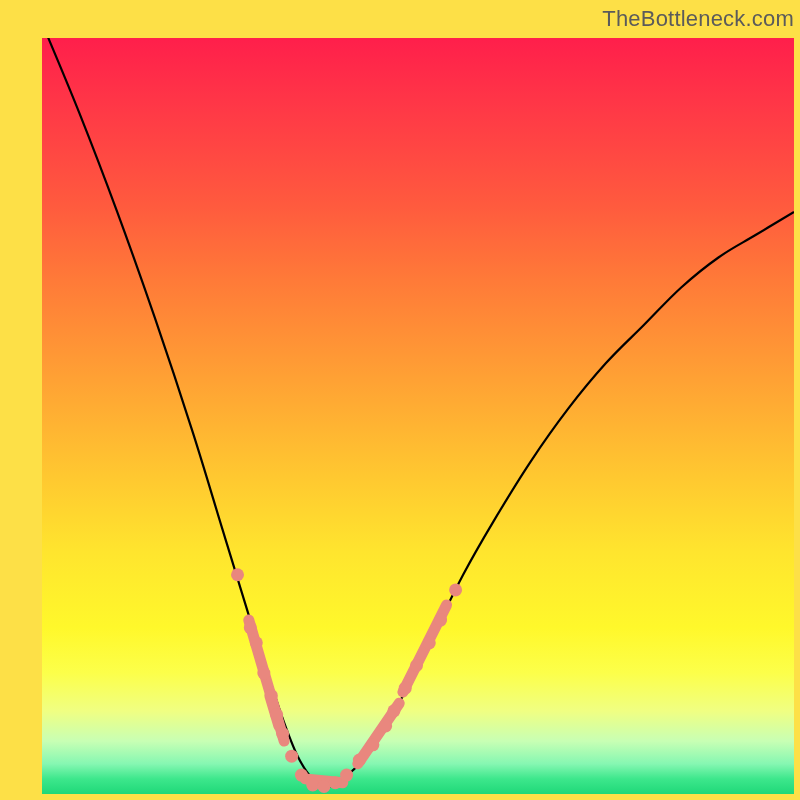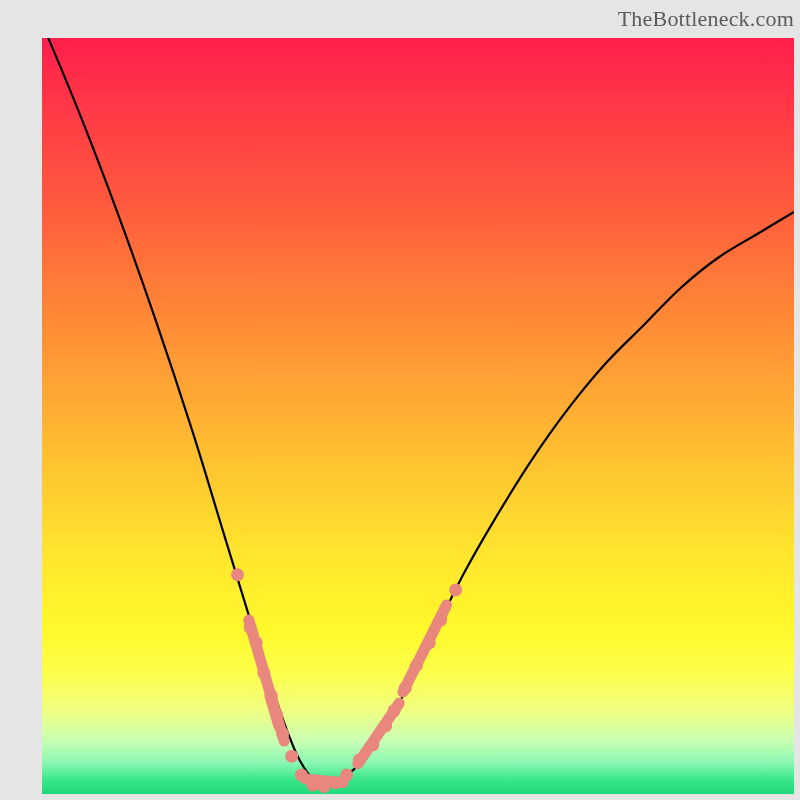--- a/index.html
+++ b/index.html
@@ -10,22 +10,21 @@
     overflow: hidden;
     background: #000;
     font-family: Arial, sans-serif;
   }
   .frame {
     position: absolute;
     left: 0;
     top: 0;
     width: 800px;
     height: 800px;
-    background: #e5e5e5;
-    font-family: Liberation Serif, serif;
+    background: #fde047;
   }
   .plot {
     position: absolute;
     left: 42px;
     top: 38px;
     width: 752px;
     height: 756px;
     background: linear-gradient(to bottom,
       #ff1f4b 0%,
       #ff3a46 10%,

